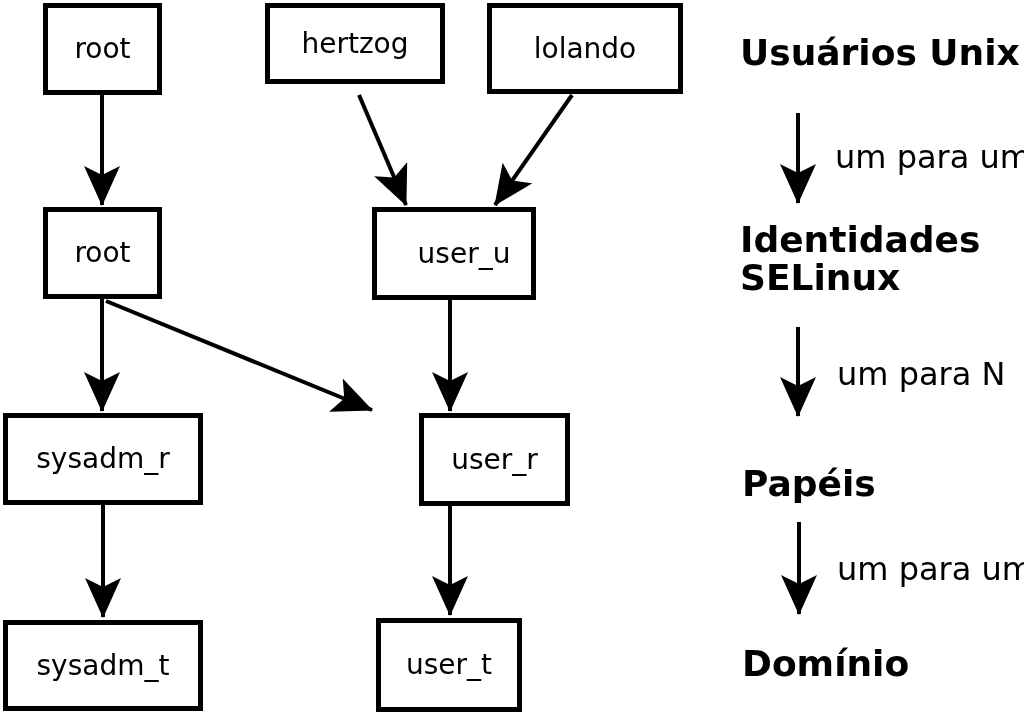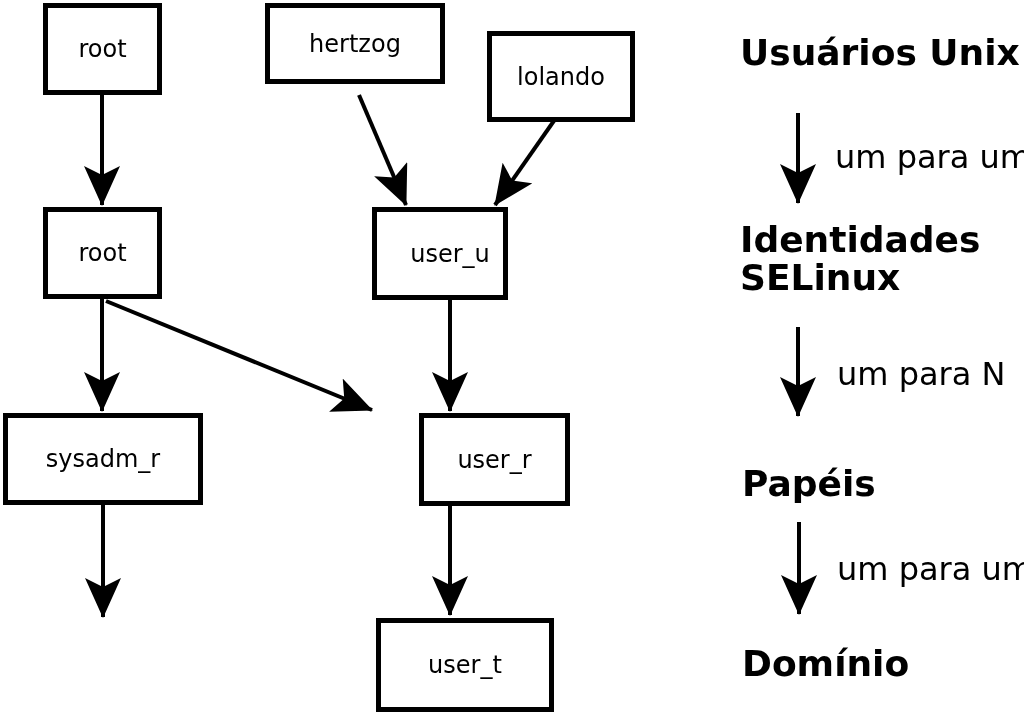--- a/index.html
+++ b/index.html
@@ -5,38 +5,38 @@
   :root { --ink:#000000; --bg:#ffffff; }
   html,body { margin:0; padding:0; background:var(--bg); }
   #canvas {
     position:relative; width:1024px; height:714px; background:var(--bg);
     font-family:"DejaVu Sans", sans-serif; color:var(--ink); overflow:hidden;
   }
   #edges { position:absolute; left:0; top:0; width:1024px; height:714px; color:var(--ink); }
   .box {
     position:absolute; box-sizing:border-box; border:5px solid var(--ink);
     background:var(--bg); display:flex; align-items:center; justify-content:center;
-    font-size:24px; line-height:1; white-space:nowrap;
+    font-size:28px; line-height:1; white-space:nowrap;
   }
   .legend-label {
     position:absolute; font-weight:bold; font-size:36px; line-height:38px; white-space:pre-line;
   }
   .legend-rel {
     position:absolute; font-size:32px; line-height:1; white-space:nowrap;
   }
   
   #b-unix-root    { left:43px;  top:3px;   width:119px; height:92px; }
   #b-unix-hertzog { left:265px; top:3px;   width:180px; height:81px; }
-  #b-unix-lolando { left:487px; top:3px;   width:148px; height:91px;margin-top:28px; }
+  #b-unix-lolando { left:487px; top:3px;   width:196px; height:91px; }
   #b-sel-root     { left:43px;  top:207px; width:119px; height:92px; }
-  #b-sel-user-u   { left:372px; top:207px; width:136px; height:93px;padding-left:20px; }
+  #b-sel-user-u   { left:372px; top:207px; width:164px; height:93px;padding-left:20px; }
   #b-role-sysadm  { left:3px;   top:413px; width:200px; height:92px;align-items:center; }
   #b-role-user    { left:375px; top:413px; width:151px; height:93px;margin-left:44px; }
   #b-dom-sysadm   { left:3px;   top:620px; width:200px; height:91px; }
-  #b-dom-user     { left:376px; top:618px; width:178px; height:94px;align-items:center; }
+  #b-dom-user     { left:376px; top:618px; width:146px; height:94px;align-items:center; }
   
   #l-users  { left:740px; top:34px; }
   #l-ident  { left:740px; top:221px; }
   #l-roles  { left:742px; top:465px; }
   #l-domain { left:742px; top:645px; }
   #r-map1 { left:835px; top:141px; }
   #r-map2 { left:837px; top:358px; }
   #r-map3 { left:837px; top:553px; }
 </style>
 </head>
@@ -79,20 +79,23 @@
   </div>
   <div class="box" id="b-sel-user-u">
     <span>user_u</span>
   </div>
   <div class="box" id="b-role-sysadm">
     <span>sysadm_r</span>
   </div>
   <div class="box" id="b-role-user">
     <span>user_r</span>
   </div>
+  <div class="box" id="b-dom-sysadm">
+    <span>sysadm_t</span>
+  </div>
   <div class="box" id="b-dom-user">
     <span>user_t</span>
   </div>
 
   <div class="legend-label" id="l-users">Usuários Unix</div>
   <div class="legend-rel" id="r-map1">um para um</div>
   <div class="legend-label" id="l-ident">Identidades
 SELinux</div>
   <div class="legend-rel" id="r-map2">um para N</div>
   <div class="legend-label" id="l-roles">Papéis</div>

